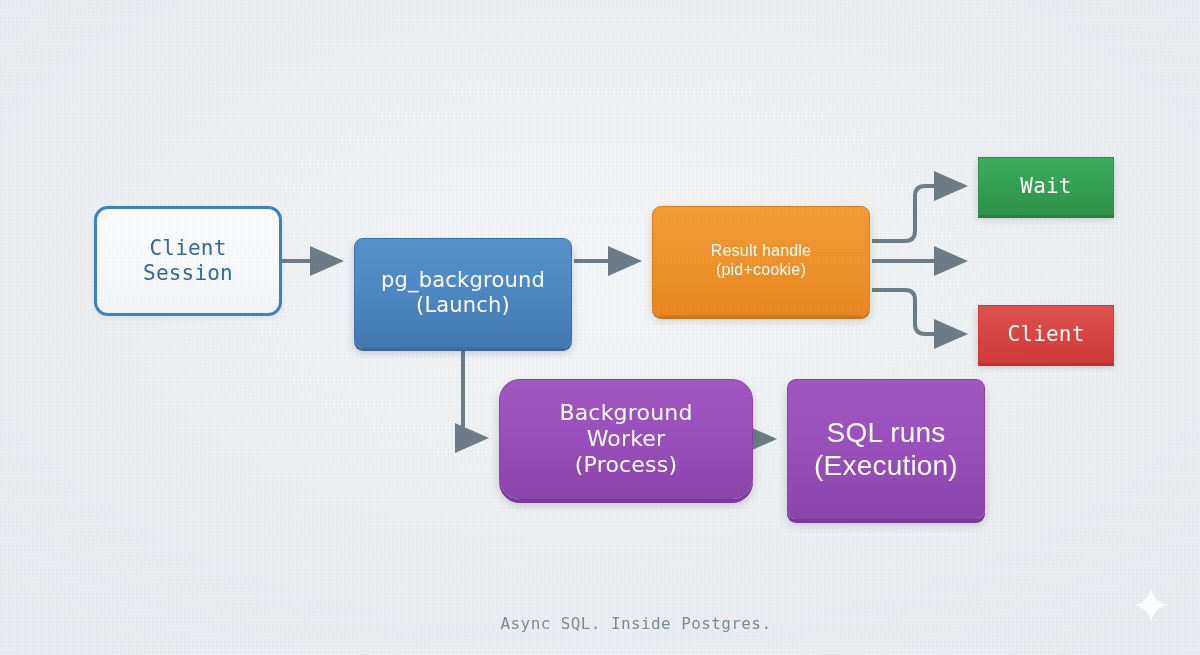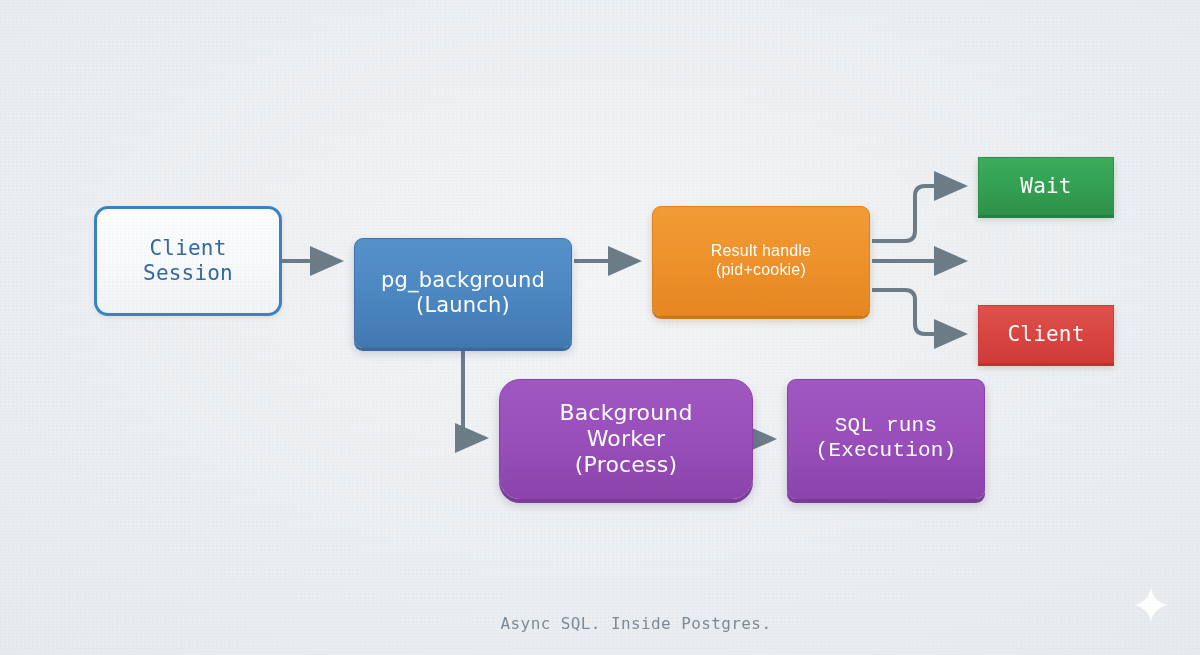--- a/index.html
+++ b/index.html
@@ -122,23 +122,23 @@
   }
   .n-worker {
     left: 499px; top: 379px;
     width: 254px; height: 120px;
     font-family: "DejaVu Sans", sans-serif;
     font-size: 22px;
     border-radius: 21px;
   }
   .n-sql {
     left: 787px; top: 379px;
-    width: 198px; height: 120px;
-    font-family: Liberation Mono, monospace;
-    font-size: 21px;
+    width: 198px; height: 140px;
+    font-family: Liberation Sans, sans-serif;
+    font-size: 28px;
   }
 
   
   .caption {
     position: absolute;
     left: 0; top: 614px;
     width: 1200px;
     text-align: center;
     font-family: "DejaVu Sans Mono", monospace;
     font-size: 16px;

